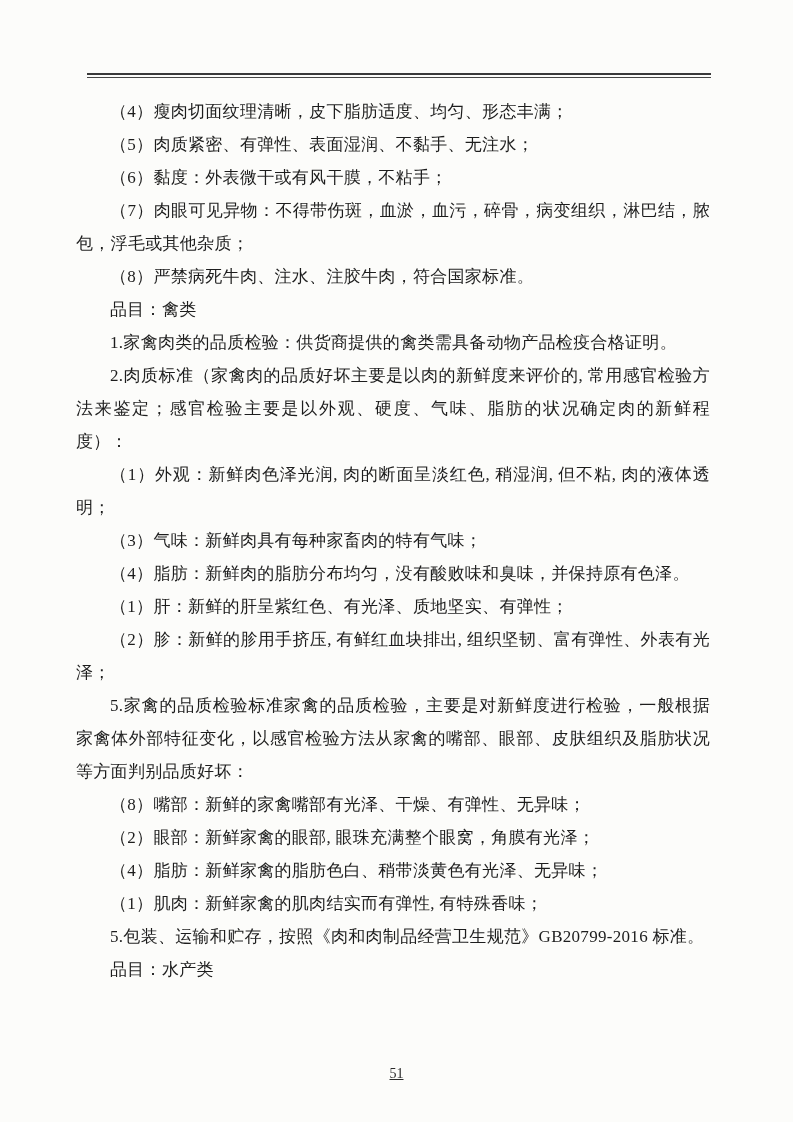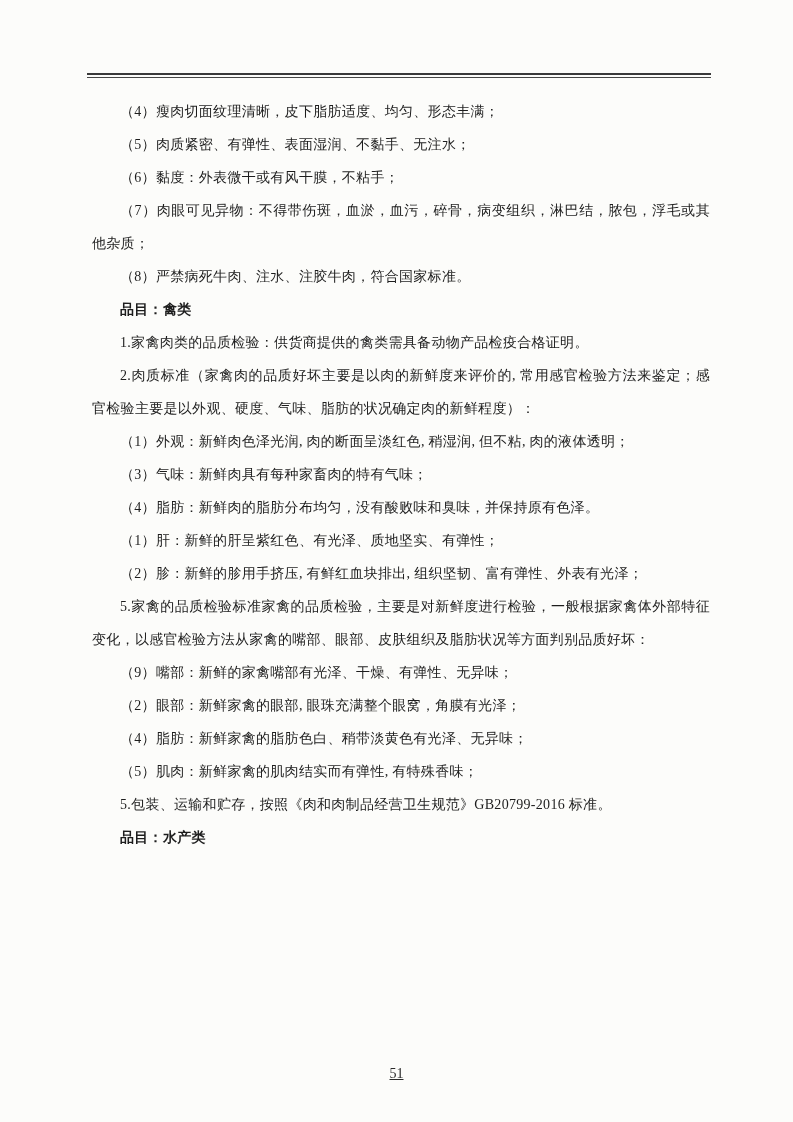--- a/index.html
+++ b/index.html
@@ -22,34 +22,34 @@
     position: absolute;
     left: 87px;
     right: 82px;
     top: 73px;
     height: 2px;
     border-top: 2.5px solid #3a3a3a;
     border-bottom: 1.5px solid #454545;
   }
   .content {
     position: absolute;
-    left: 92px;
+    left: 76px;
     right: 83px;
     top: 95px;
-    font-size: 14px;
+    font-size: 17px;
     line-height: 33px;
     text-align: justify;
     letter-spacing: 0.3px;
   }
   .para {
     margin: 0;
     text-indent: 2em;
   }
   .para.heading {
-    font-weight: bold;
+    font-weight: normal;
   }
   .page-number {
     position: absolute;
     left: 0;
     right: 0;
     bottom: 40px;
     text-align: center;
     font-size: 14px;
     color: #2a2a2a;
     text-decoration: underline;
@@ -68,21 +68,21 @@
       <p class="para">（8）严禁病死牛肉、注水、注胶牛肉，符合国家标准。</p>
       <p class="para heading">品目：禽类</p>
       <p class="para">1.家禽肉类的品质检验：供货商提供的禽类需具备动物产品检疫合格证明。</p>
       <p class="para">2.肉质标准（家禽肉的品质好坏主要是以肉的新鲜度来评价的, 常用感官检验方法来鉴定；感官检验主要是以外观、硬度、气味、脂肪的状况确定肉的新鲜程度）：</p>
       <p class="para">（1）外观：新鲜肉色泽光润, 肉的断面呈淡红色, 稍湿润, 但不粘, 肉的液体透明；</p>
       <p class="para">（3）气味：新鲜肉具有每种家畜肉的特有气味；</p>
       <p class="para">（4）脂肪：新鲜肉的脂肪分布均匀，没有酸败味和臭味，并保持原有色泽。</p>
       <p class="para">（1）肝：新鲜的肝呈紫红色、有光泽、质地坚实、有弹性；</p>
       <p class="para">（2）胗：新鲜的胗用手挤压, 有鲜红血块排出, 组织坚韧、富有弹性、外表有光泽；</p>
       <p class="para">5.家禽的品质检验标准家禽的品质检验，主要是对新鲜度进行检验，一般根据家禽体外部特征变化，以感官检验方法从家禽的嘴部、眼部、皮肤组织及脂肪状况等方面判别品质好坏：</p>
-      <p class="para">（9）嘴部：新鲜的家禽嘴部有光泽、干燥、有弹性、无异味；</p>
+      <p class="para">（8）嘴部：新鲜的家禽嘴部有光泽、干燥、有弹性、无异味；</p>
       <p class="para">（2）眼部：新鲜家禽的眼部, 眼珠充满整个眼窝，角膜有光泽；</p>
       <p class="para">（4）脂肪：新鲜家禽的脂肪色白、稍带淡黄色有光泽、无异味；</p>
-      <p class="para">（5）肌肉：新鲜家禽的肌肉结实而有弹性, 有特殊香味；</p>
+      <p class="para">（1）肌肉：新鲜家禽的肌肉结实而有弹性, 有特殊香味；</p>
       <p class="para">5.包装、运输和贮存，按照《肉和肉制品经营卫生规范》GB20799-2016 标准。</p>
       <p class="para heading">品目：水产类</p>
     </div>
   <div class="page-number">51</div>
 </div>
 
 </body></html>

